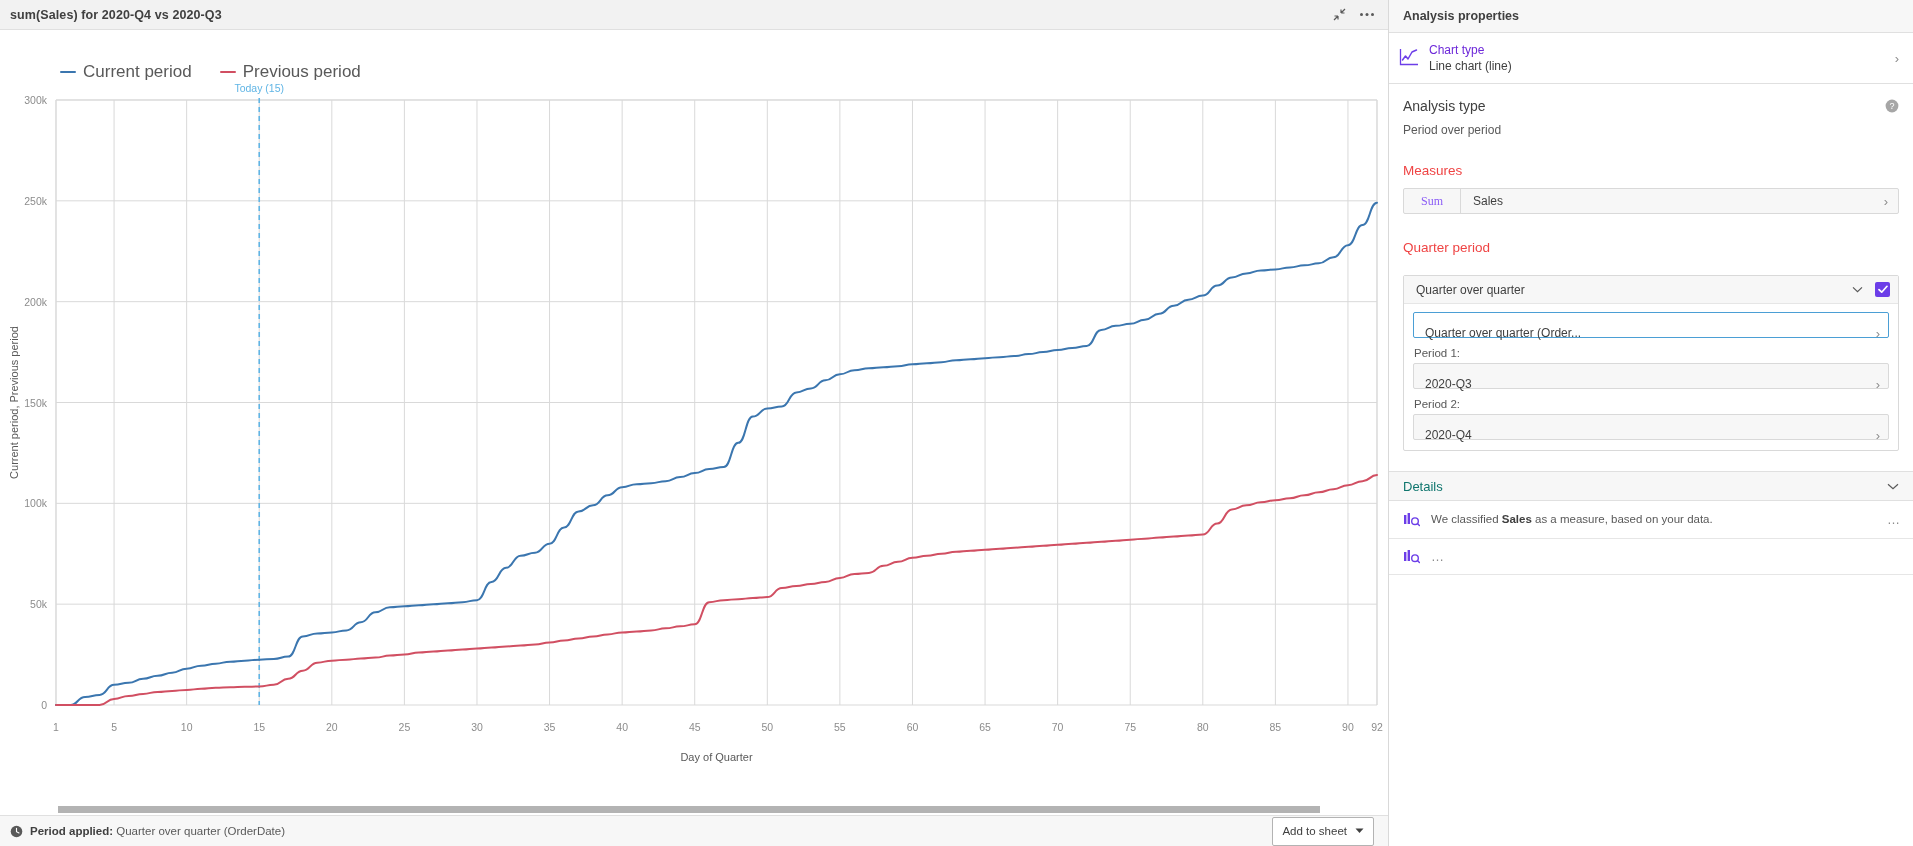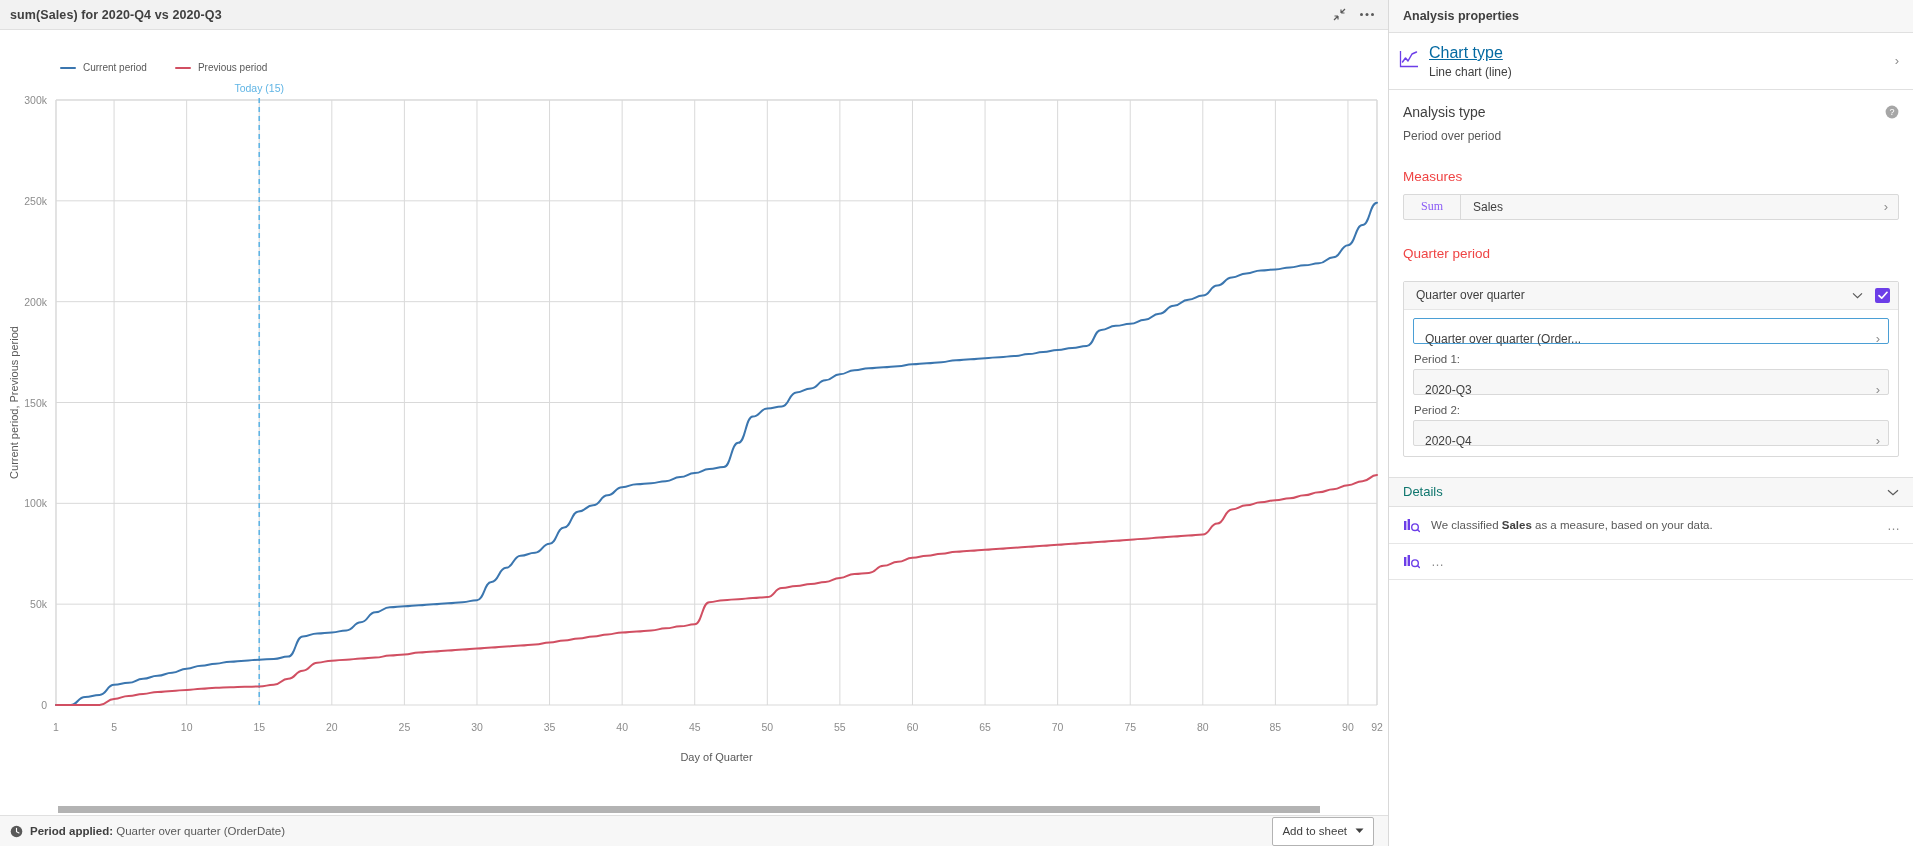--- a/index.html
+++ b/index.html
@@ -21,21 +21,21 @@
     display:flex; align-items:center; padding:0 10px; flex:0 0 30px;
   }
   .titlebar .title { font-size:12.5px; font-weight:bold; color:#404040; letter-spacing:.1px; }
   .titlebar .spacer { flex:1; }
   .titlebar .tb-icon { width:22px; height:22px; display:flex; align-items:center;
                        justify-content:center; color:#595959; cursor:pointer; margin-left:6px; }
 
   .chartarea { position:relative; flex:1; background:#fff; }
 
   .legend { position:absolute; left:60px; top:32px; display:flex; gap:28px; align-items:center; }
-  .legend .item { display:flex; align-items:center; gap:7px; font-size:10px; color:#595959; }
+  .legend .item { display:flex; align-items:center; gap:7px; font-size:17px; color:#595959; }
   .legend .swatch { width:16px; height:2px; border-radius:1px; display:inline-block; }
 
   .plotwrap { position:absolute; left:0; top:0; right:0; bottom:0; }
   svg.plot { display:block; }
 
   .scrollbar-row { height:10px; flex:0 0 10px; position:relative; background:#fff; }
   .scrollbar-track { position:absolute; left:58px; right:16px; top:1px; height:7px; background:#fff; }
   .scrollbar-thumb { position:absolute; left:58px; width:1262px; top:1px; height:7px;
                      background:#b3b3b3; cursor:pointer; }
 
@@ -55,21 +55,21 @@
 
   
   .panel { width:524px; height:846px; background:#fff; display:flex; flex-direction:column; }
   .panel-head { height:30px; flex:0 0 30px; background:#f7f7f7; border-bottom:1px solid #e0e0e0;
                 display:flex; align-items:center; padding:16px 14px; }
   .panel-head .t { font-size:12.5px; font-weight:bold; color:#404040; }
 
   .row-charttype { display:flex; align-items:center; padding:9px 14px 9px 10px;
                    border-bottom:1px solid #e0e0e0; cursor:pointer; gap:10px; }
   .row-charttype .ct-text { flex:1; line-height:1.35; }
-  .row-charttype .ct-l1 { font-size:16px; color:#0369a1;text-decoration:underline; }
+  .row-charttype .ct-l1 { font-size:12px; color:#6d28d9; }
   .row-charttype .ct-l2 { font-size:12px; color:#404040; }
   .chev { color:#8c8c8c; font-size:13px; }
 
   .sect { padding:14px 14px 0 14px; }
   .sect-head { display:flex; align-items:center; }
   .sect-title { font-size:14px; color:#404040; font-weight:normal; flex:1; }
   .help-icon { width:14px; height:14px; }
   .sect-value { font-size:12px; color:#595959; margin-top:9px; }
 
   .sub-title { font-size:13.5px; color:#ef4444; margin:26px 0 10px 0; padding:0 14px; }

